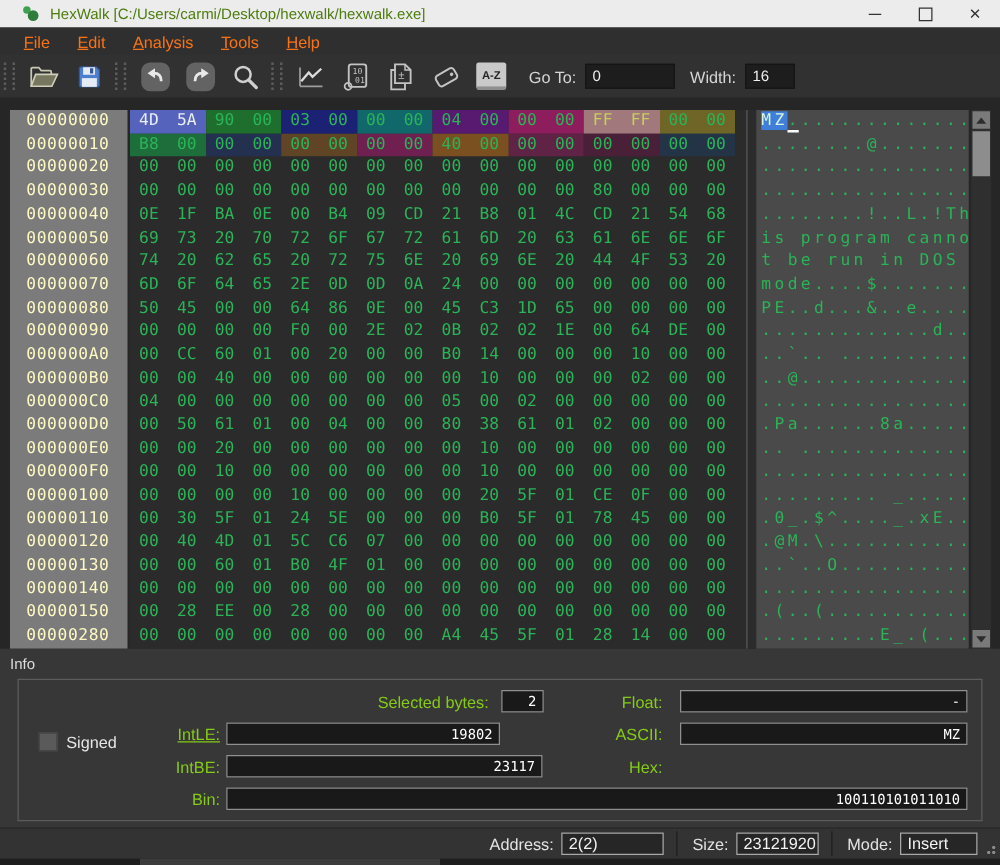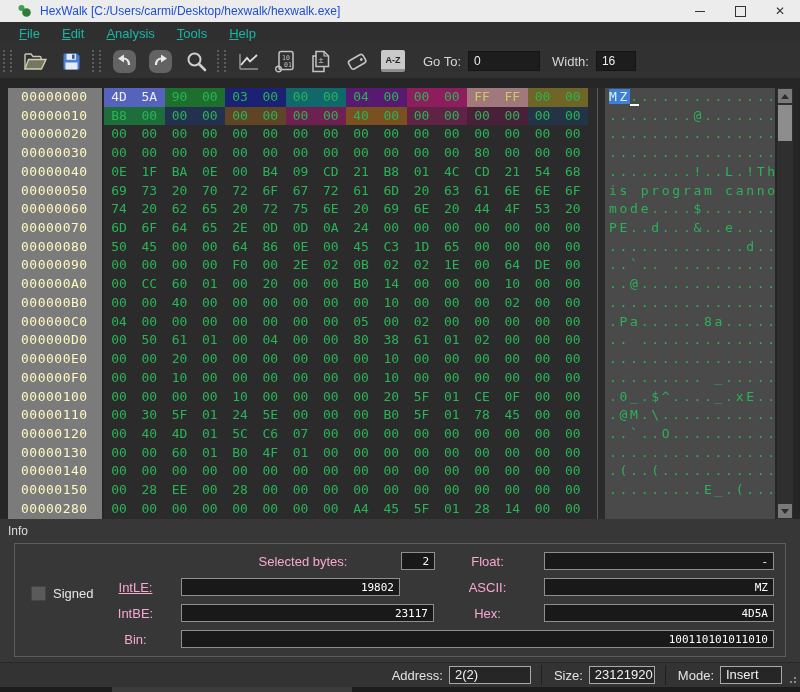--- a/index.html
+++ b/index.html
@@ -1,26 +1,26 @@
 <!DOCTYPE html>
 <html><head>
 <meta charset="utf-8">
 <style>
   html,body{margin:0;padding:0;}
   body{width:800px;height:692px;overflow:hidden;background:#2e2e2e;font-family:"Liberation Sans",sans-serif;position:relative;}
   .titlebar{position:absolute;left:0;top:0;width:800px;height:22px;background:#ececec;display:flex;align-items:center;}
   .titlebar .logo{margin-left:17px;margin-right:8px;display:flex;}
-  .titlebar .title{font-size:12px;color:#1d4ed8;}
+  .titlebar .title{font-size:12px;color:#4d7c0f;}
   .winbtns{margin-left:auto;display:flex;height:22px;}
   .winbtn{width:40px;height:22px;display:flex;align-items:center;justify-content:center;}
   .min-glyph{width:10px;height:1px;background:#333;}
   .max-glyph{width:9px;height:9px;border:1px solid #333;}
   .close-glyph{font-size:12px;color:#333;line-height:1;}
   .menubar{position:absolute;left:0;top:22px;width:800px;height:22px;background:#2f2f2f;display:flex;align-items:center;padding-left:8px;box-sizing:border-box;}
-  .menu-item{color:#14b8a6;font-size:13px;padding:0 11px;cursor:default;}
+  .menu-item{color:#f97316;font-size:13px;padding:0 11px;cursor:default;}
   .menu-item .ul{text-decoration:underline;}
   .toolbar{position:absolute;left:0;top:44px;width:800px;height:35px;background:#313131;display:flex;align-items:center;border-bottom:1px solid #272727;box-sizing:border-box;}
   .grip{width:5px;height:22px;border-left:2px dotted #5c5c5c;border-right:2px dotted #5c5c5c;margin:0 5px 0 3px;}
   .tbtn{width:26px;height:26px;margin:0 5px;display:flex;align-items:center;justify-content:center;}
   .az{width:24px;height:19px;background:#c9c9c9;border-radius:2px;border-bottom:3px solid #8f8f8f;color:#262626;font-size:9px;font-weight:bold;display:flex;align-items:center;justify-content:center;}
   .tb-label{color:#d6d6d6;font-size:13px;margin:0 7px 0 12px;}
   .tb-input{background:#1d1d1d;border:1px solid #151515;color:#eeeeee;font-size:12px;height:20px;padding:0 5px;box-sizing:border-box;}
   #goto-input{width:72px;}
   #width-input{width:40px;}
   .contentbg{position:absolute;left:0;top:79px;width:800px;height:440px;background:#262626;}
@@ -41,21 +41,21 @@
   .vscroll{position:absolute;left:769px;top:0;width:16px;height:100%;background:#2f2f2f;}
   .sbtn{position:absolute;left:1px;width:14px;height:14px;background:#7a7a7a;display:flex;align-items:center;justify-content:center;}
   .sbtn.up{top:1px;}
   .sbtn.down{bottom:1px;}
   .tri-up{width:0;height:0;border-left:4px solid transparent;border-right:4px solid transparent;border-bottom:5px solid #2c2c2c;}
   .tri-down{width:0;height:0;border-left:4px solid transparent;border-right:4px solid transparent;border-top:5px solid #2c2c2c;}
   .sthumb{position:absolute;left:1px;top:17px;width:14px;height:36px;background:#8d8d8d;}
   .infoarea{position:absolute;left:0;top:519px;width:800px;height:143px;background:#373737;}
   .info-title{position:absolute;left:8px;top:5px;font-size:12px;color:#dcdcdc;}
   .groupbox{position:absolute;left:14px;top:24px;width:772px;height:114px;border:1px solid #5c5c5c;box-sizing:border-box;}
-  .flabel{position:absolute;color:#f9a8d4;font-size:13px;text-align:center;height:20px;line-height:20px;}
+  .flabel{position:absolute;color:#84cc16;font-size:13px;text-align:right;height:20px;line-height:20px;}
   .field{position:absolute;background:#191919;border:1px solid #8f8f8f;color:#ffffff;font-family:"DejaVu Sans Mono",monospace;font-size:11px;text-align:right;padding:0 5px;height:18px;line-height:18px;box-sizing:border-box;}
   .signed{position:absolute;left:16px;top:42px;display:flex;align-items:center;gap:7px;}
   .checkbox{width:13px;height:13px;background:#5a5a5a;border:1px solid #454545;}
   .signed-label{color:#e6e6e6;font-size:13px;}
   .statusbar{position:absolute;left:0;top:662px;width:800px;height:25px;background:#333333;border-top:1px solid #282828;display:flex;align-items:center;box-sizing:border-box;font-size:13px;color:#e3e3e3;}
   .slabel{margin:0 6px 0 12px;}
   .sfield{background:#262626;border:1px solid #a8a8a8;height:18px;line-height:16px;padding:0 5px;font-size:13px;color:#f2f2f2;box-sizing:border-box;}
   #address-field{width:82px;}
   #size-field{width:66px;text-align:right;}
   #mode-field{width:62px;}
@@ -993,20 +993,21 @@
   <div class="gapcol"></div>
   <div class="vdivider"></div>
   <div class="asciipanel" id="asciipanel">
     <div class="caret"></div>
   <div class="arow"><span class="asel" style="background: rgb(63, 127, 217);">MZ</span><span>..............</span></div>
       <div class="arow">........@.......</div>
       <div class="arow">................</div>
       <div class="arow">................</div>
       <div class="arow">........!..L.!Th</div>
       <div class="arow">is program canno</div>
+      <div class="arow">t be run in DOS </div>
       <div class="arow">mode....$.......</div>
       <div class="arow">PE..d...&amp;..e....</div>
       <div class="arow">.............d..</div>
       <div class="arow">..`.. ..........</div>
       <div class="arow">..@.............</div>
       <div class="arow">................</div>
       <div class="arow">.Pa......8a.....</div>
       <div class="arow">.. .............</div>
       <div class="arow">................</div>
       <div class="arow">......... _.....</div>
@@ -1039,21 +1040,20 @@
     <div class="field" style="left:386px;top:8px;width:34px;">2</div>
     <div class="flabel" style="left:430px;top:8px;width:85px;">Float:</div>
     <div class="field" style="left:529px;top:8px;width:230px;">-</div>
     <div class="flabel" style="left:80px;top:34px;width:81px;text-decoration:underline;">IntLE:</div>
     <div class="field" style="left:166px;top:34px;width:219px;">19802</div>
     <div class="flabel" style="left:430px;top:34px;width:85px;">ASCII:</div>
     <div class="field" style="left:529px;top:34px;width:230px;">MZ</div>
     <div class="flabel" style="left:80px;top:60px;width:81px;">IntBE:</div>
     <div class="field" style="left:166px;top:60px;width:253px;">23117</div>
     <div class="flabel" style="left:430px;top:60px;width:85px;">Hex:</div>
-    <div class="field" style="left:529px;top:60px;width:230px;">4D5A</div>
     <div class="flabel" style="left:80px;top:86px;width:81px;">Bin:</div>
     <div class="field" style="left:166px;top:86px;width:593px;">100110101011010</div>
   </div>
 </div>
 
 <div class="statusbar">
   <div class="spacer"></div>
   <span class="slabel">Address:</span>
   <div class="sfield" id="address-field">2(2)</div>
   <div class="ssep"></div>

